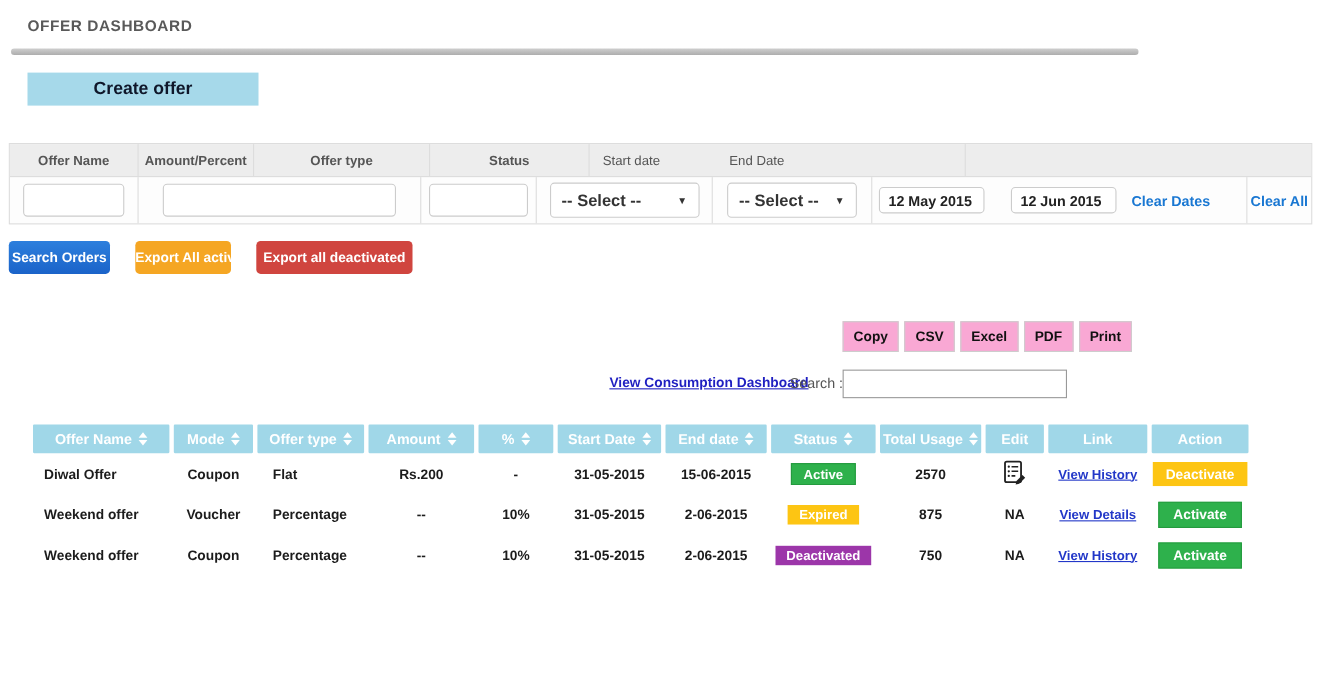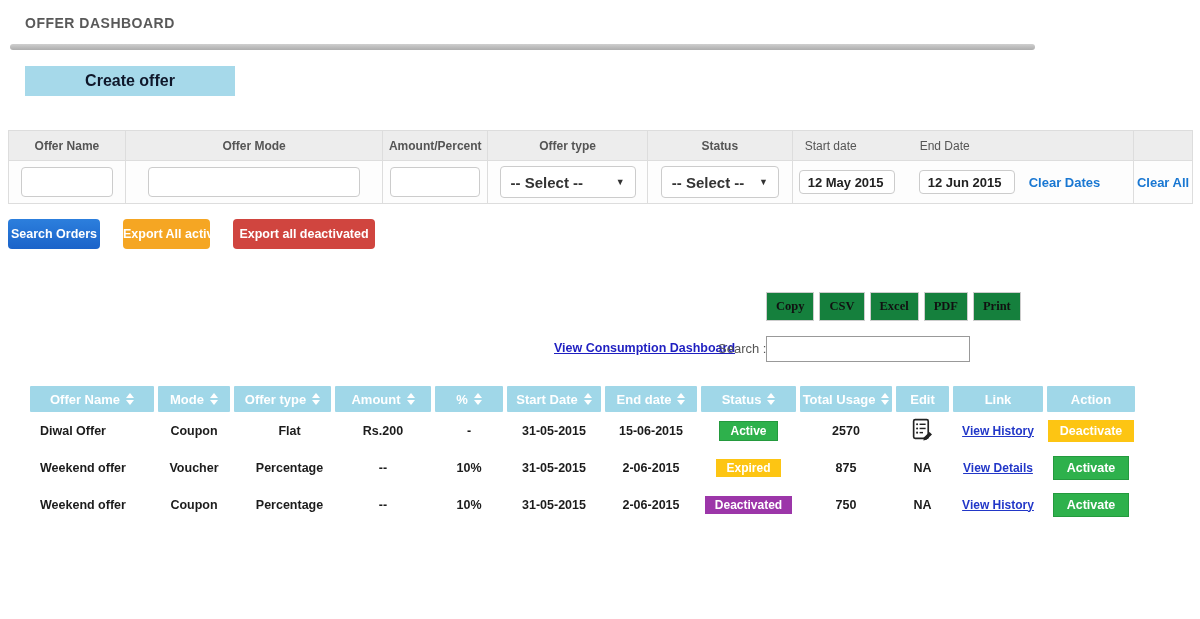--- a/index.html
+++ b/index.html
@@ -44,21 +44,21 @@
   
   .act-btn { position:absolute; top:219px; height:30px; border:none; border-radius:4px; color:#fff;
              font-family:inherit; font-weight:700; font-size:12.5px; cursor:pointer; white-space:pre; }
   .btn-search { left:8px; width:92px; background:linear-gradient(#2c7fdd,#1b63c9); }
   .btn-exp-active { left:123px; width:87px; background:#f5a623; }
   .btn-exp-deact { left:233px; width:142px; background:#d0453f; }
   .btn-exp-exp { left:386px; width:144px; background:#4cb052; }
 
   
   .dt-buttons { position:absolute; left:766px; top:292px; display:flex; gap:5px; }
-  .dt-btn { background:#15803d; border:1px solid #cdcdcd; color:#111; font-family:Liberation Serif, serif; font-weight:700;
+  .dt-btn { background:#f9a8d4; border:1px solid #cdcdcd; color:#111; font-family:Liberation Sans, sans-serif; font-weight:700;
             font-size:12.5px; padding:6px 9px; cursor:pointer; }
 
   
   .consumption-link { position:absolute; left:554px; top:341px; font-size:12.5px; font-weight:700;
                       color:#1f1fc1; text-decoration:underline; cursor:pointer; }
   .search-label { position:absolute; left:718px; top:341px; font-size:13px; color:#555; }
   .table-search { position:absolute; left:766px; top:336px; width:204px; height:26px; border:1px solid #999;
                   font-family:inherit; font-size:12px; padding:0 6px; outline:none; }
 
   
@@ -69,21 +69,21 @@
         align-items:center; justify-content:center; gap:6px; overflow:hidden; white-space:nowrap; cursor:pointer;
         border-radius:1px; }
   .sort-glyph { display:inline-flex; flex-direction:column; gap:2px; flex:0 0 auto; }
   .sort-glyph i { display:block; width:0; height:0; border-left:4px solid transparent; border-right:4px solid transparent; }
   .sort-glyph .up { border-bottom:5px solid #fff; }
   .sort-glyph .dn { border-top:5px solid #fff; }
   .tbody { position:absolute; left:30px; top:412px; }
   .trow { height:37px; align-items:center; }
   .td { font-size:12.5px; font-weight:700; color:#1c1c1c; text-align:center; overflow:hidden; white-space:nowrap; }
   .td.left { text-align:left; padding-left:10px; }
-  .td.left2 { text-align:center; padding-left:14px; }
+  .td.left2 { text-align:left; padding-left:14px; }
   .badge { display:inline-block; padding:2px 10px; min-width:58px; color:#fff; font-weight:700; font-size:12px; }
   .badge-active { background:#2eb14c; border:1px solid #249a3e; }
   .badge-expired { background:#fdc513; }
   .badge-deactivated { background:#9c36a9; }
   .action-btn { display:inline-block; border:none; padding:4px 12px; min-width:76px; color:#fff; font-family:inherit;
                 font-weight:700; font-size:12.5px; cursor:pointer; }
   .badge-deactivate { background:#fdc513; }
   .badge-activate { background:#2eb14c; border:1px solid #249a3e; }
   .row-link { color:#2237c8; font-weight:700; font-size:12px; text-decoration:underline; cursor:pointer; }
   .edit-icon-wrap { display:inline-block; cursor:pointer; line-height:0; }
@@ -94,23 +94,20 @@
 <div class="stage">
 
   <div class="page-title">OFFER DASHBOARD</div>
   <div class="divider"></div>
   <div class="create-offer">Create offer</div>
 
   <div class="filter-table">
     <div class="filter-row filter-head">
       <div class="fcol fc1">
           <span class="fhead-label">Offer Name</span>
-        </div>
-      <div class="fcol fc2">
-          <span class="fhead-label">Offer Mode</span>
         </div>
       <div class="fcol fc3">
           <span class="fhead-label">Amount/Percent</span>
         </div>
       <div class="fcol fc4">
           <span class="fhead-label">Offer type</span>
         </div>
       <div class="fcol fc5">
           <span class="fhead-label">Status</span>
         </div>

